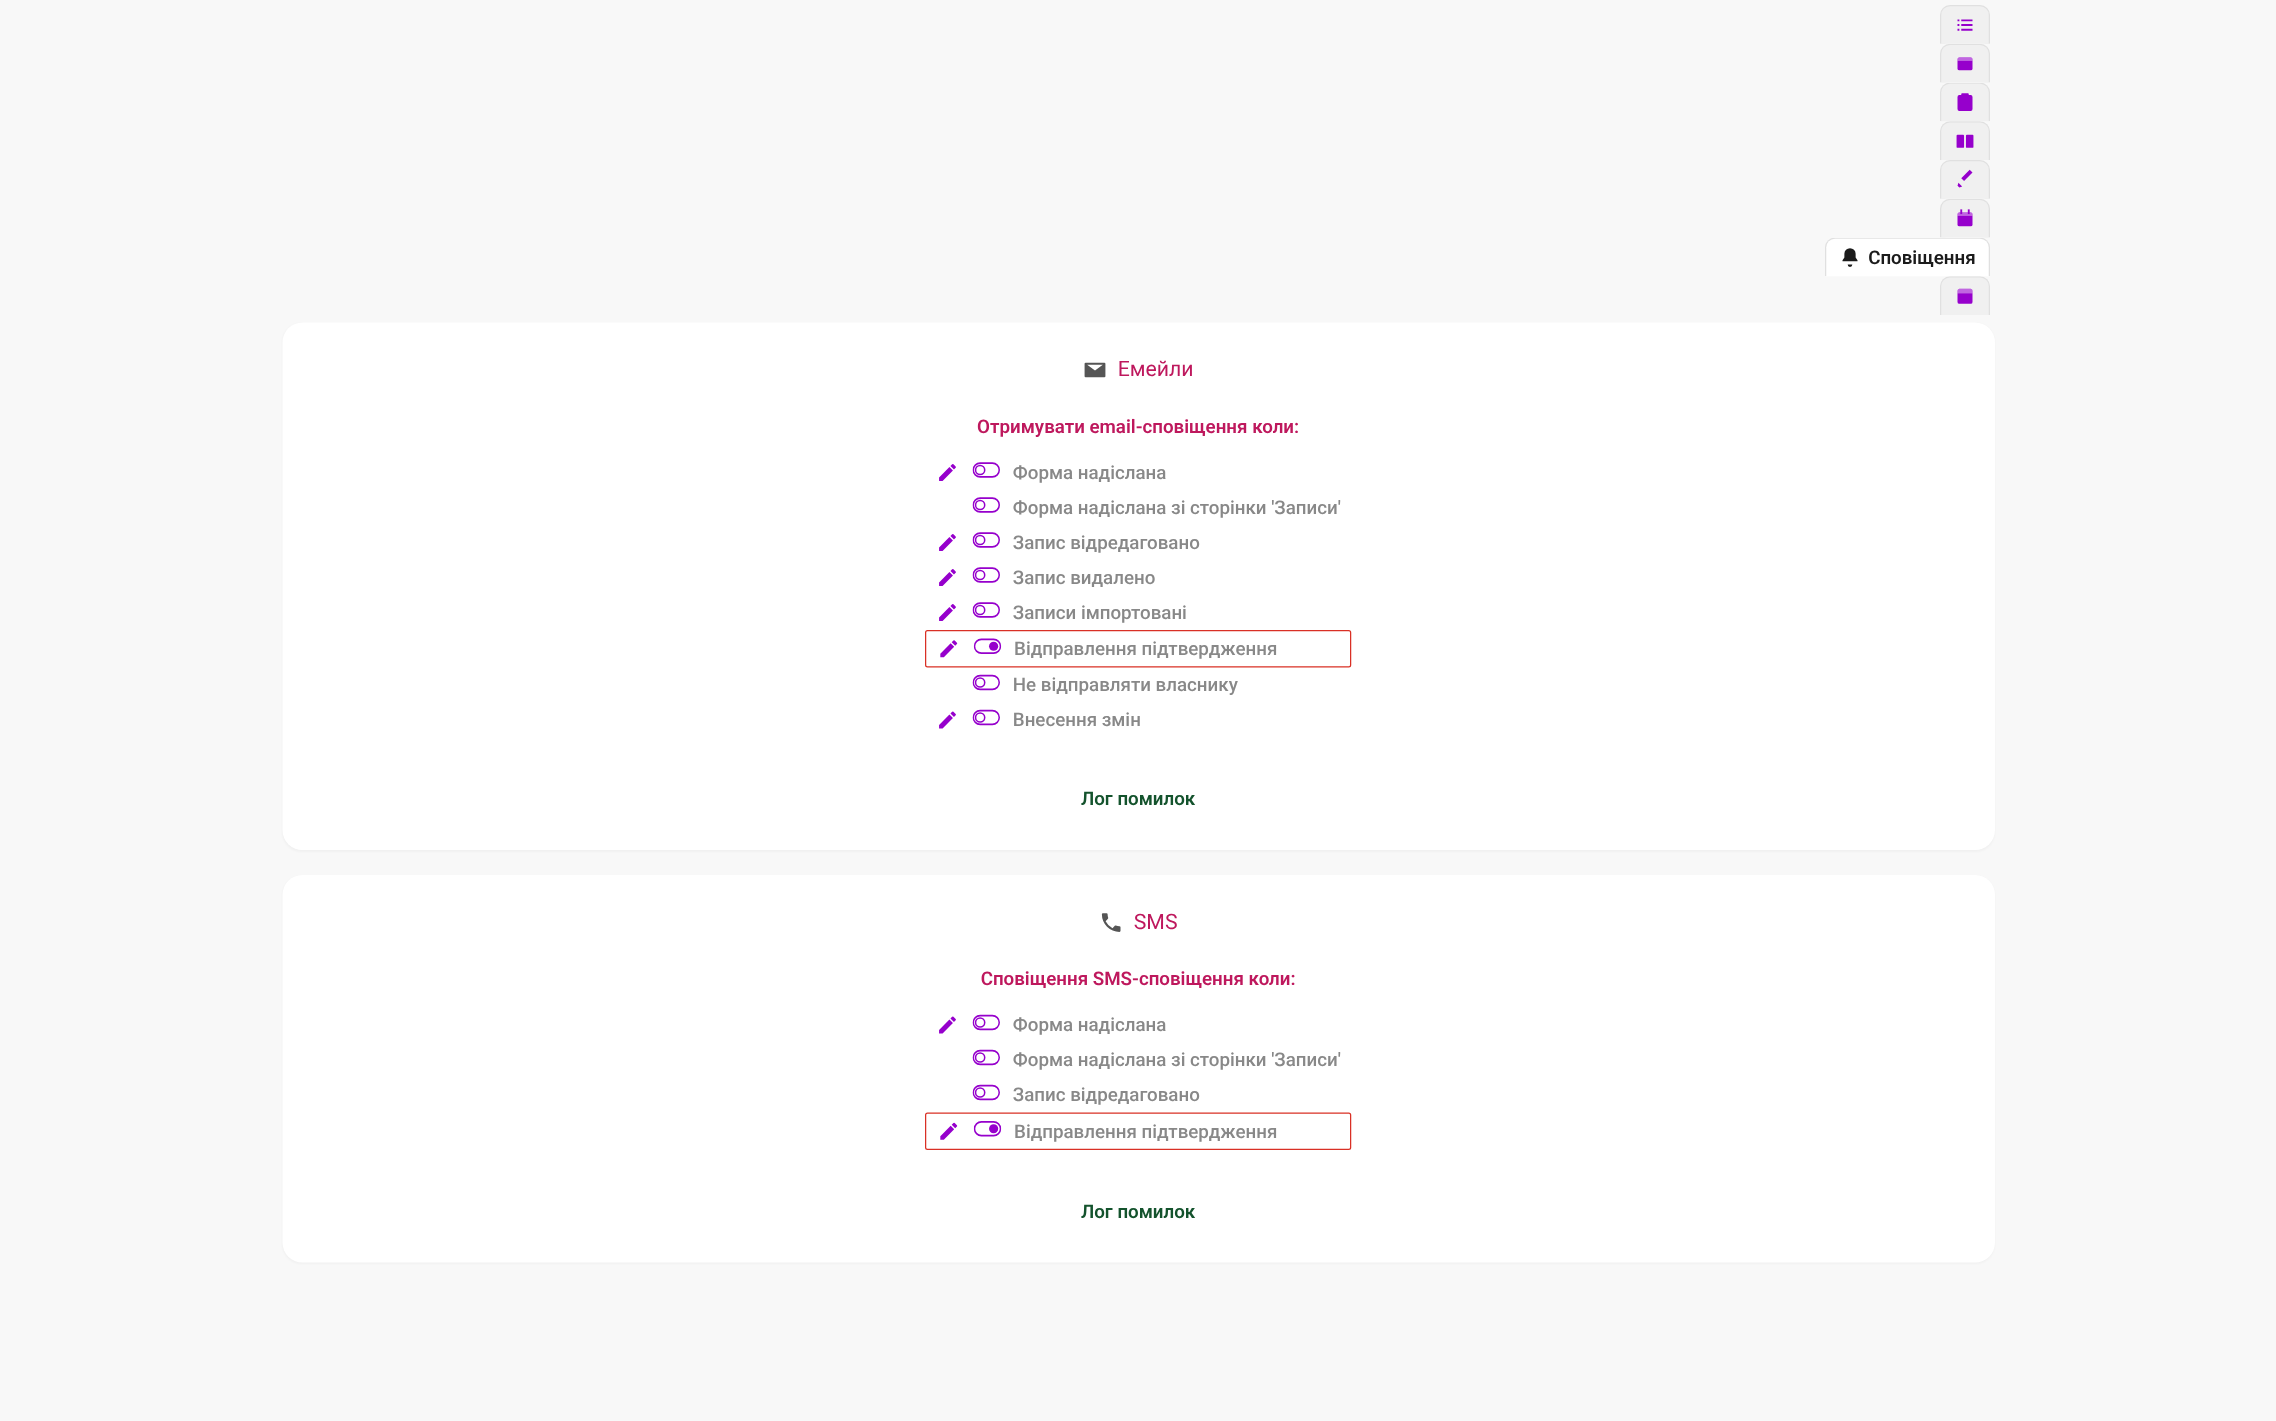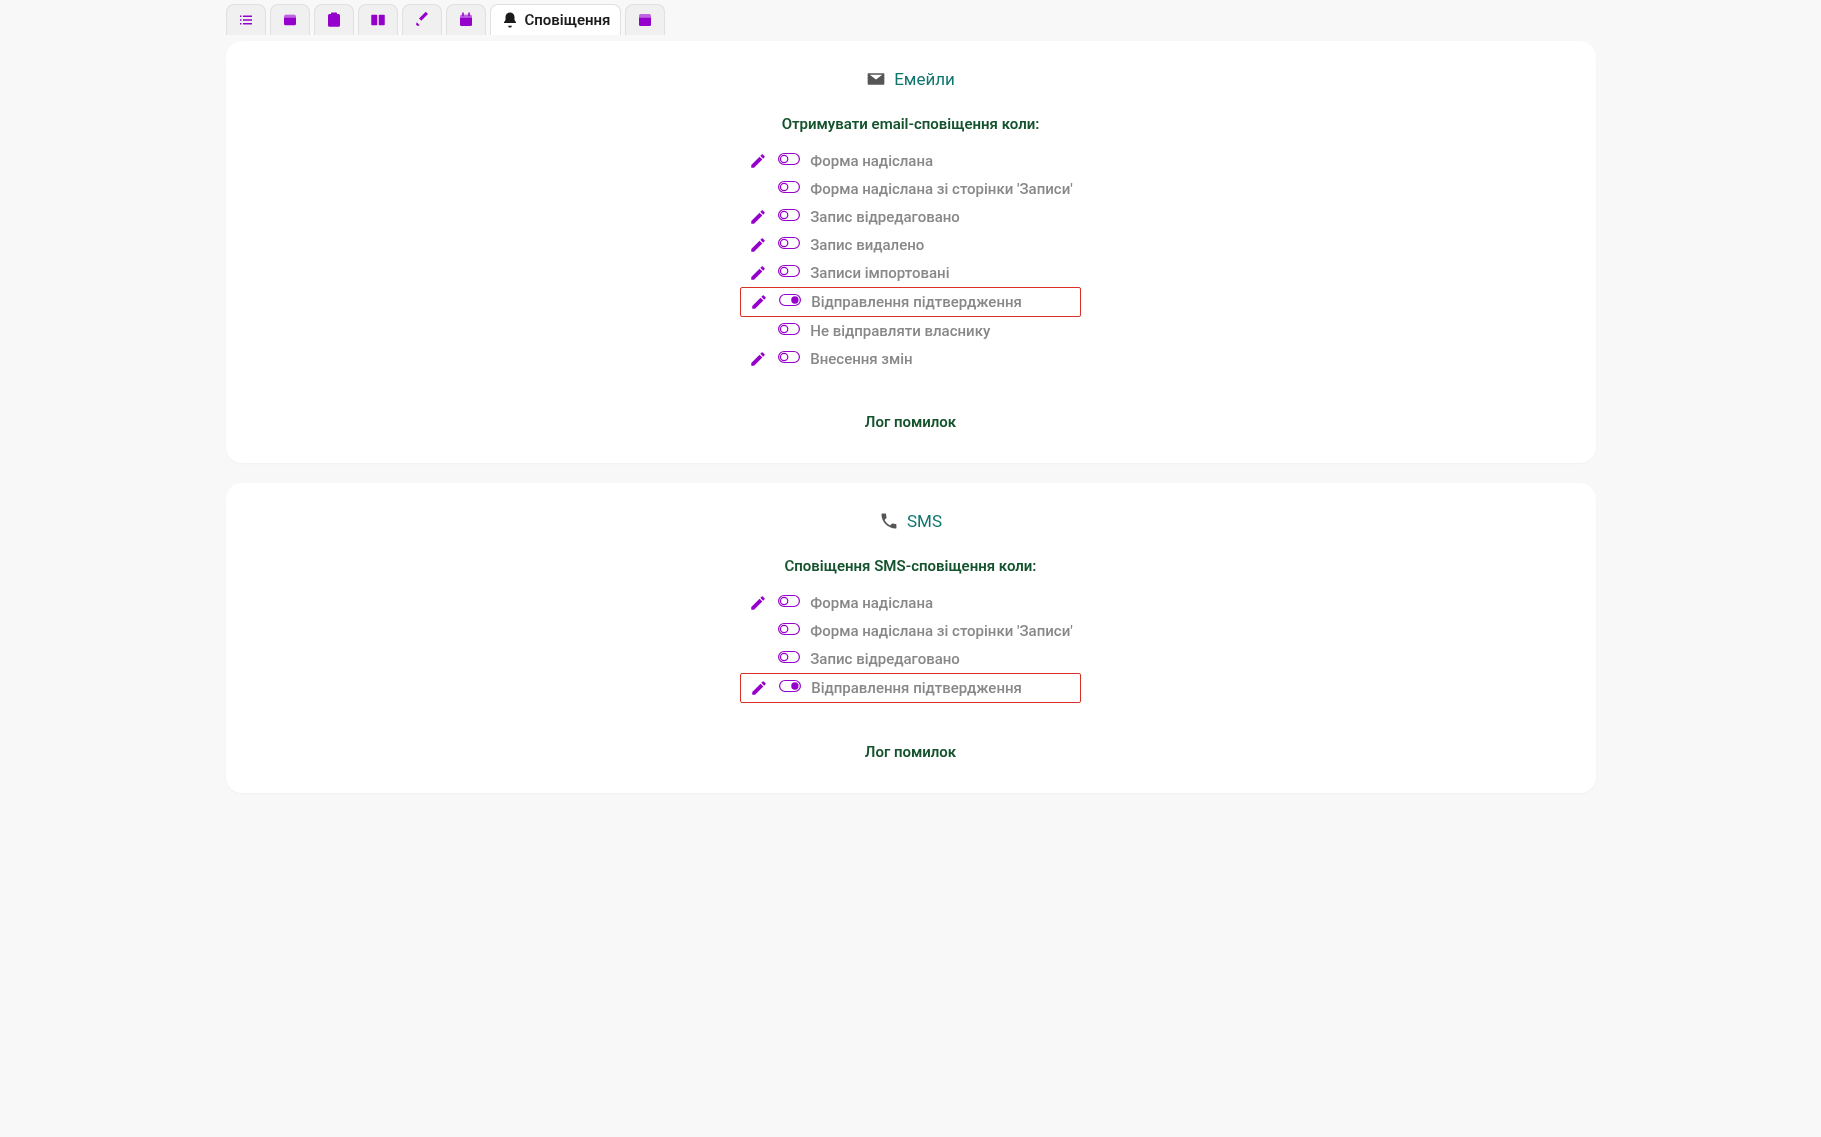--- a/index.html
+++ b/index.html
@@ -12,20 +12,21 @@
 .page {
   width: 1390px;
   margin: 0 auto;
   padding: 4px 10px 20px 10px;
 }
 .tabs {
   display: flex;
   align-items: flex-end;
   gap: 0;
   margin-bottom: 6px;
+  flex-direction: column;
 }
 .tab {
   display: inline-flex;
   align-items: center;
   padding: 6px 10px;
   background: #f0f0f0;
   border: 1px solid #e0e0e0;
   border-bottom: none;
   border-top-left-radius: 8px;
   border-top-right-radius: 8px;
@@ -59,26 +60,26 @@
   padding: 28px 30px 32px 30px;
   margin-bottom: 20px;
   box-shadow: 0 1px 2px rgba(0,0,0,0.03);
 }
 .card-title {
   display: flex;
   align-items: center;
   justify-content: center;
   gap: 8px;
   font-size: 17px;
-  color: #0f766e;
+  color: #be185d;
   margin-bottom: 26px;
 }
 .card-subtitle {
   text-align: center;
-  color: #14532d;
+  color: #be185d;
   font-weight: 600;
   margin-bottom: 14px;
 }
 .options {
   display: table;
   margin: 0 auto;
 }
 .option-row {
   display: flex;
   align-items: flex-start;

